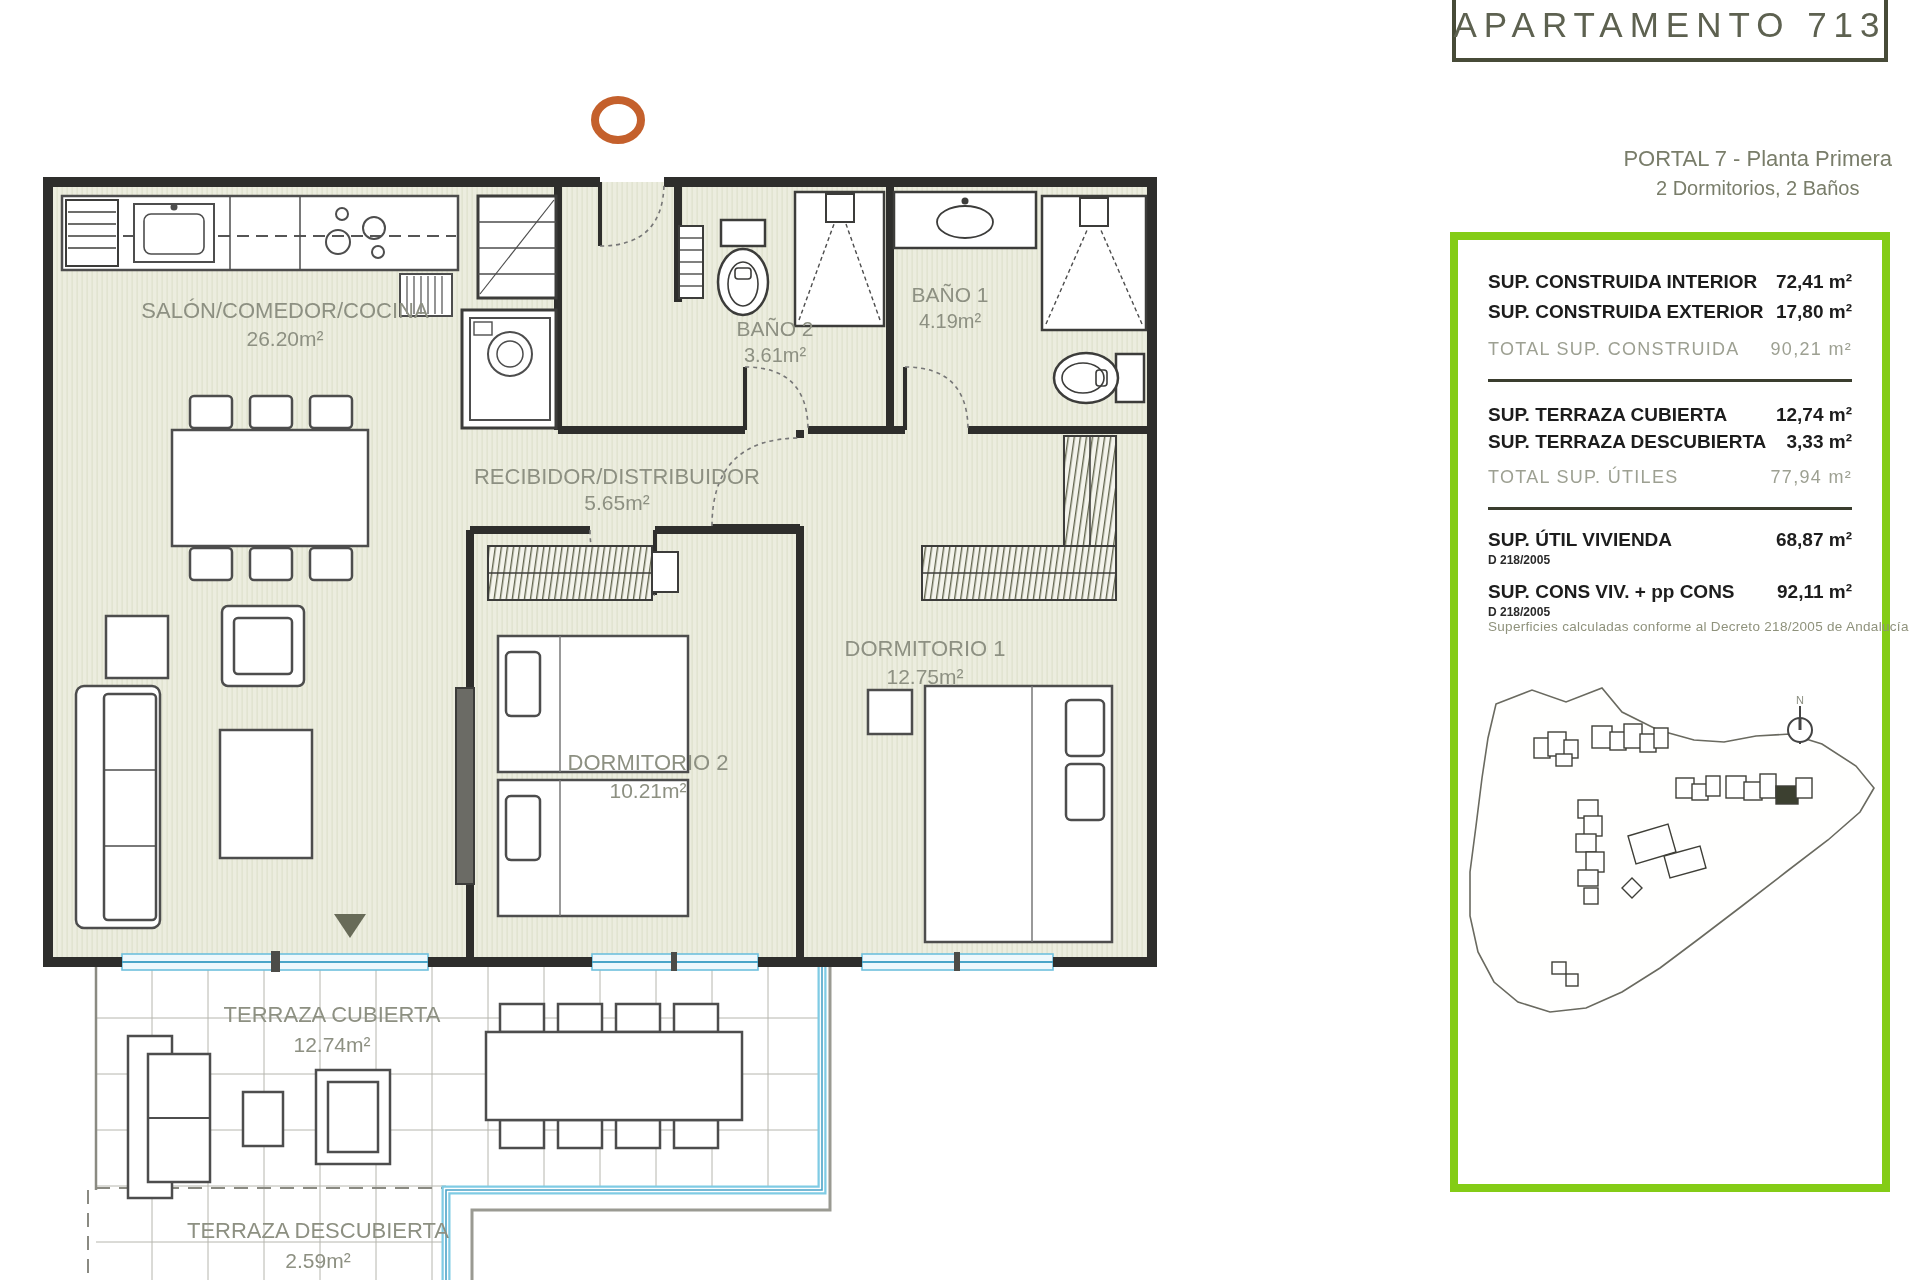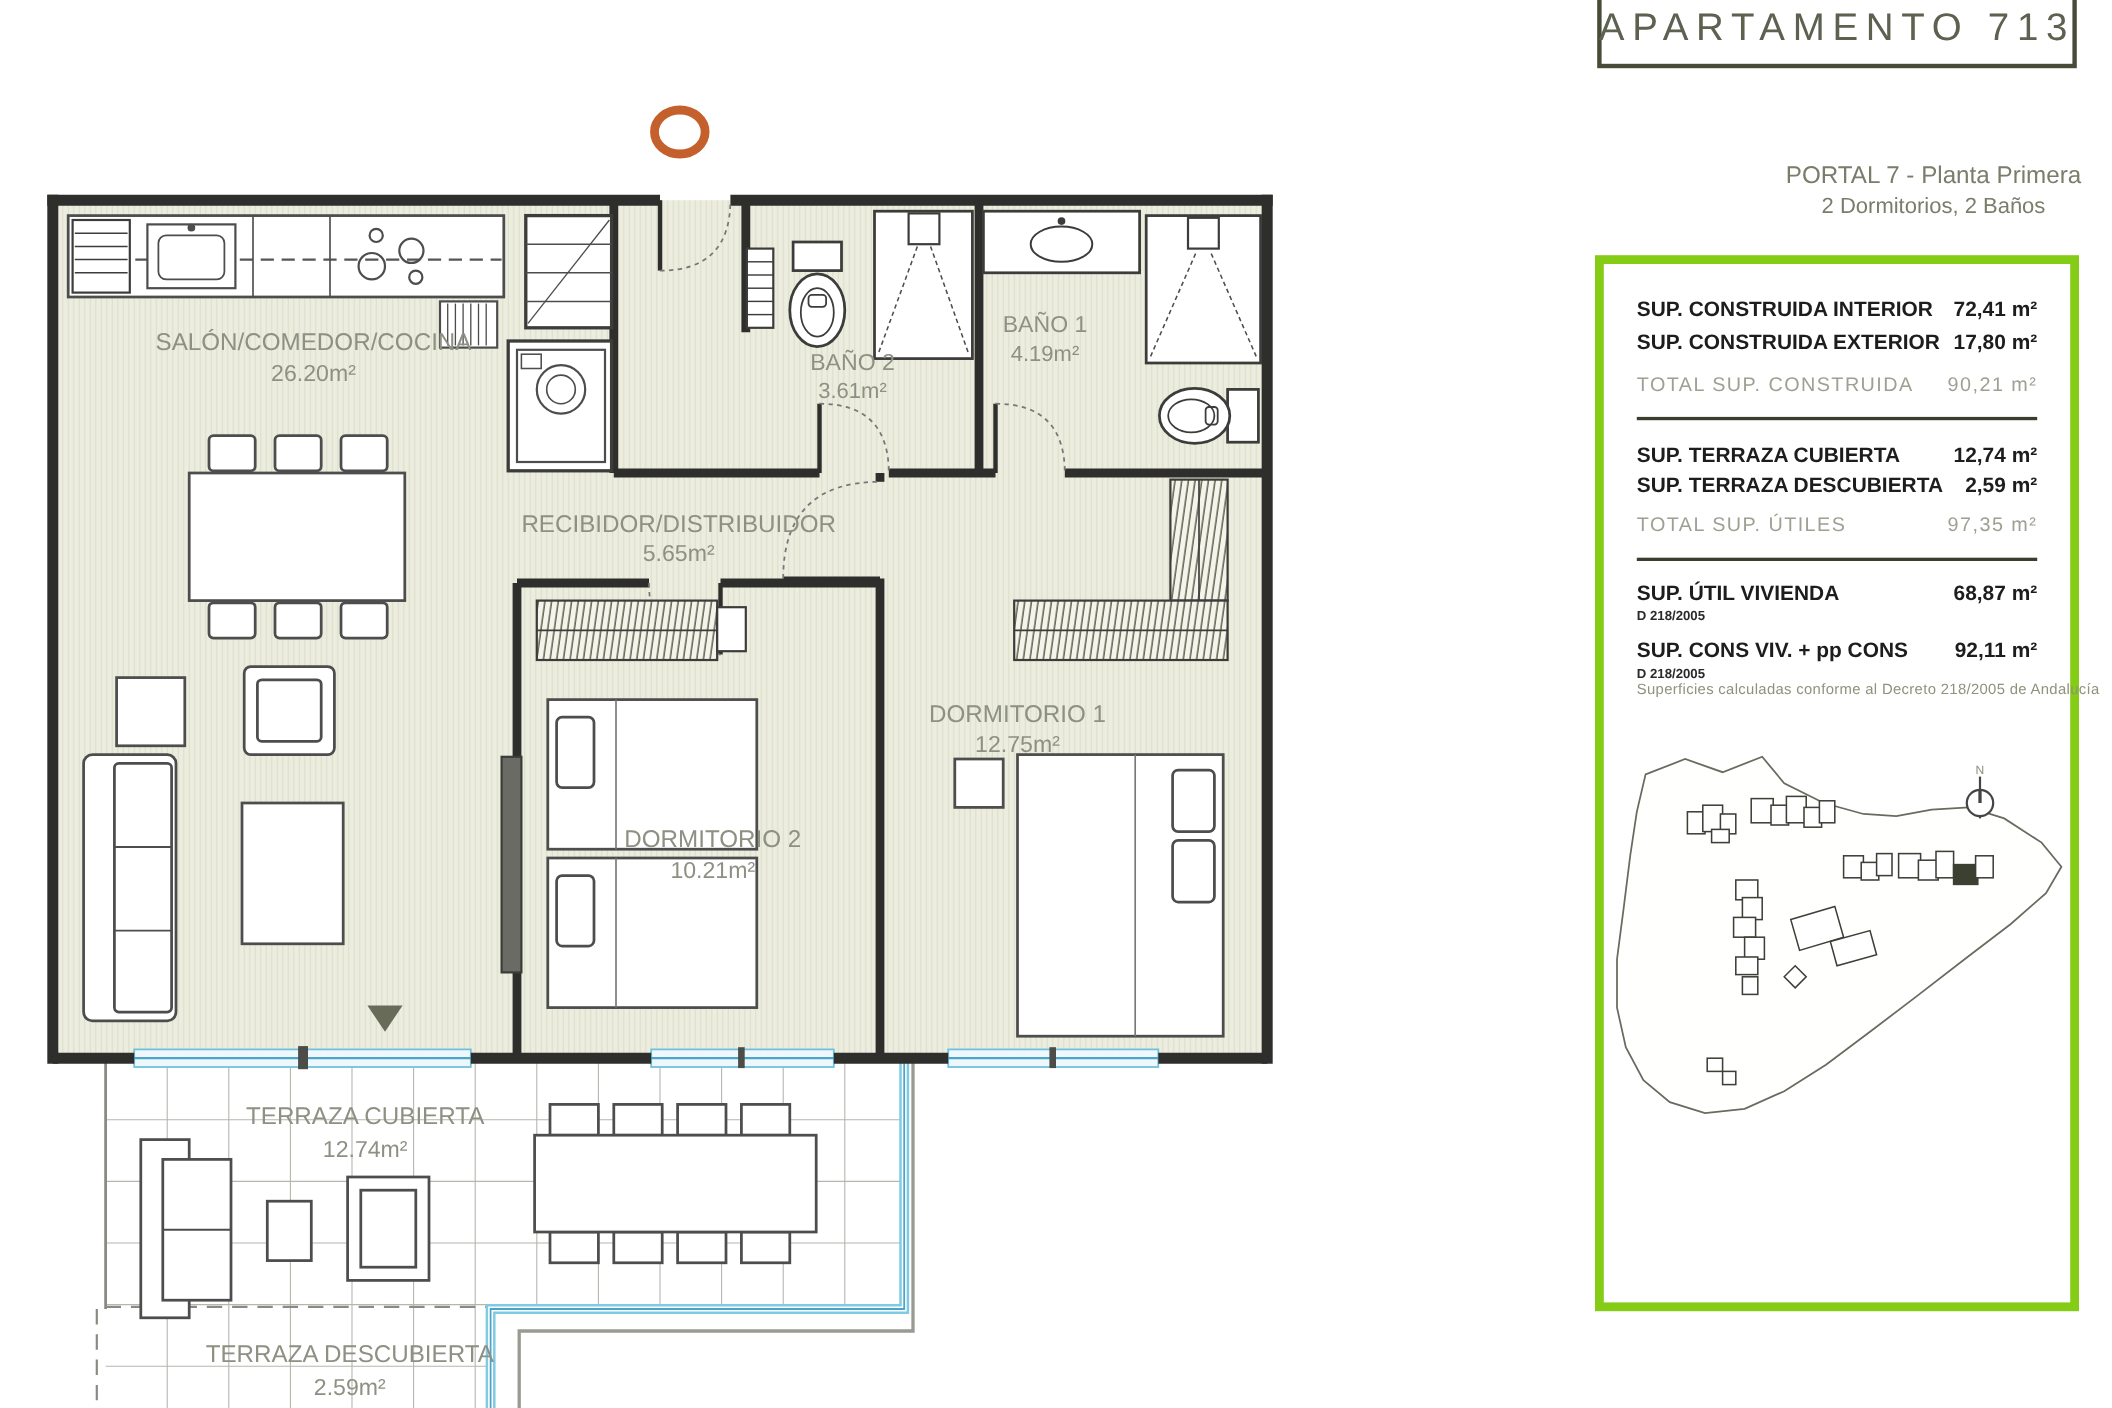--- a/index.html
+++ b/index.html
@@ -399,25 +399,25 @@
     <span>TOTAL SUP. CONSTRUIDA</span>
     <span>90,21 m²</span>
   </div>
   <div class="rule"></div>
   <div class="prow u">
     <span>SUP. TERRAZA CUBIERTA</span>
     <span>12,74 m²</span>
   </div>
   <div class="prow u">
     <span>SUP. TERRAZA DESCUBIERTA</span>
-    <span>2,59 m²</span>
+    <span>3,33 m²</span>
   </div>
   <div class="prow total">
     <span>TOTAL SUP. ÚTILES</span>
-    <span>97,35 m²</span>
+    <span>77,94 m²</span>
   </div>
   <div class="rule"></div>
   <div class="drow">
     <div class="dleft">
       <span class="dlabel">SUP. ÚTIL VIVIENDA</span>
       <span class="decree">D 218/2005</span>
     </div>
     <span class="dval">68,87 m²</span>
   </div>
   <div class="drow second">

